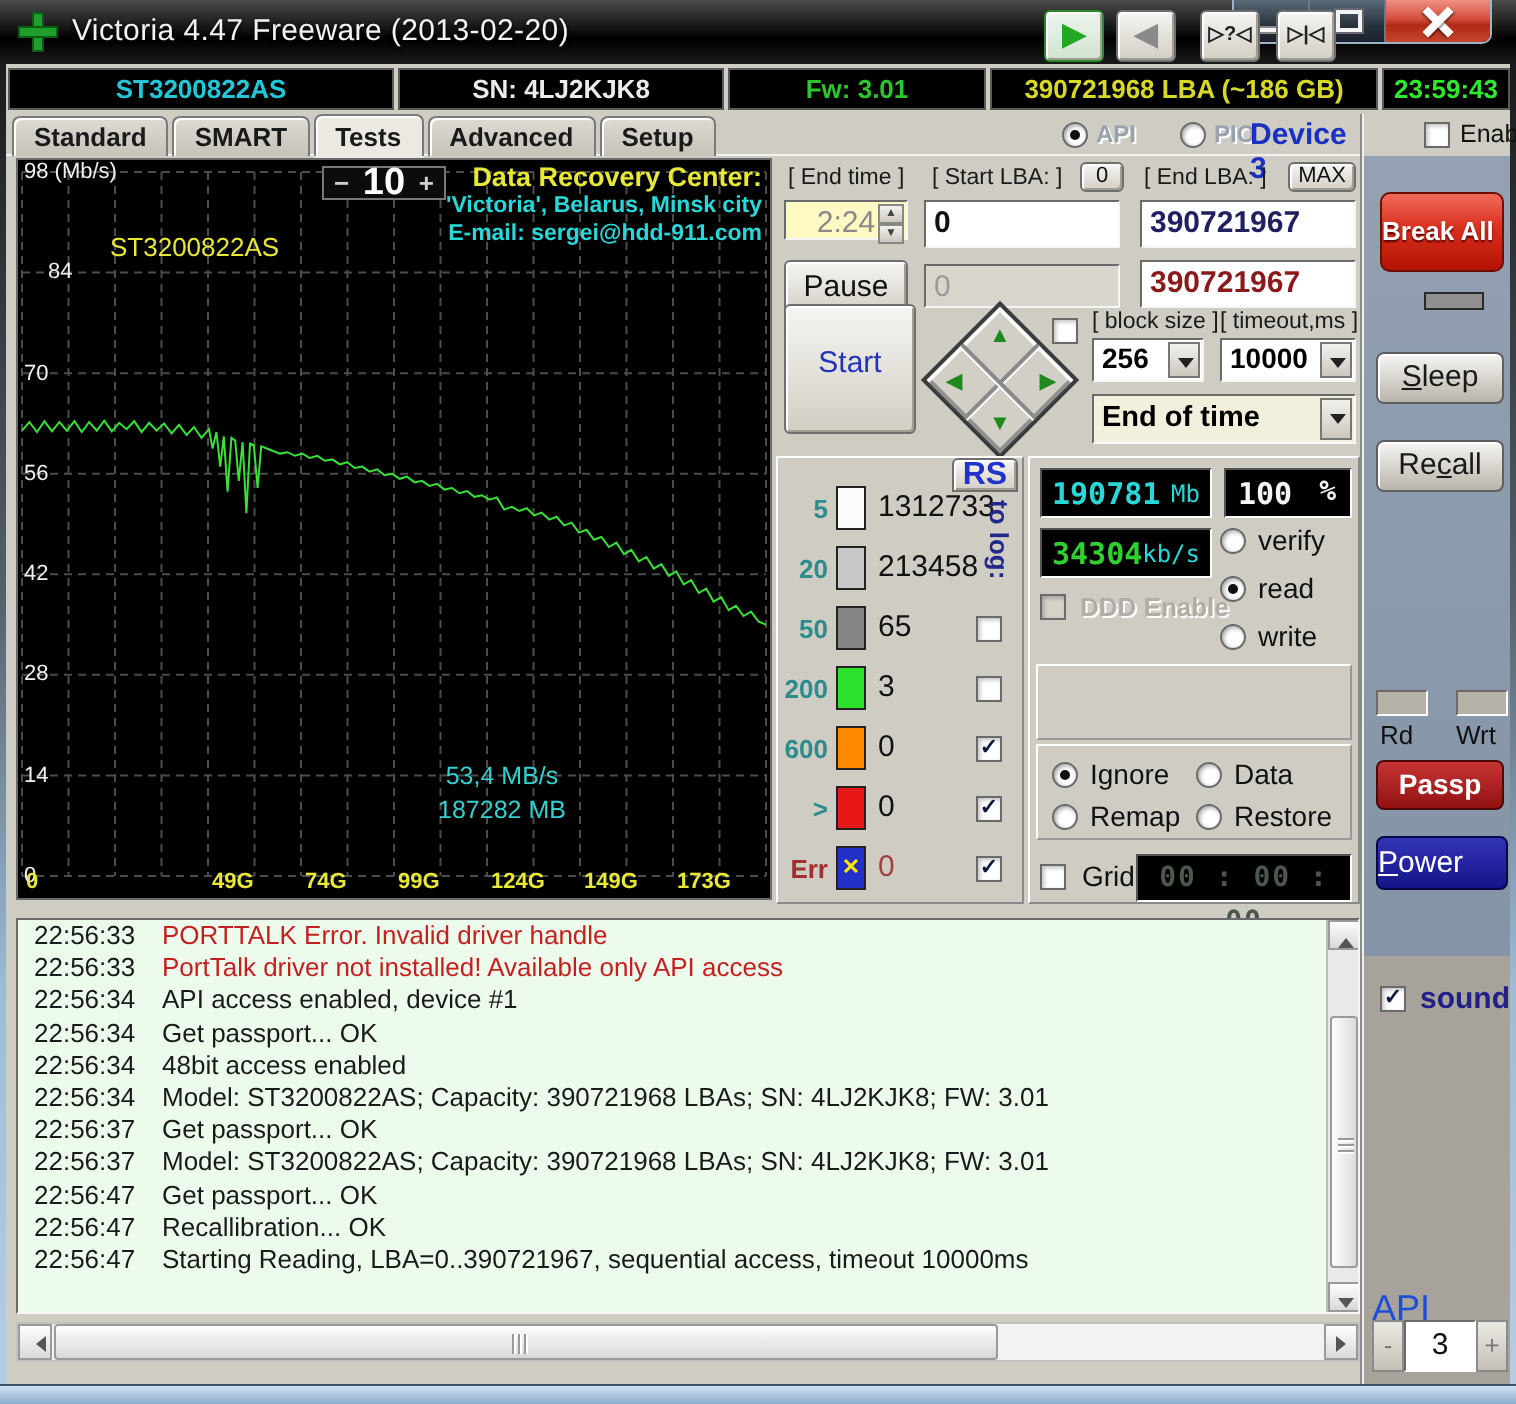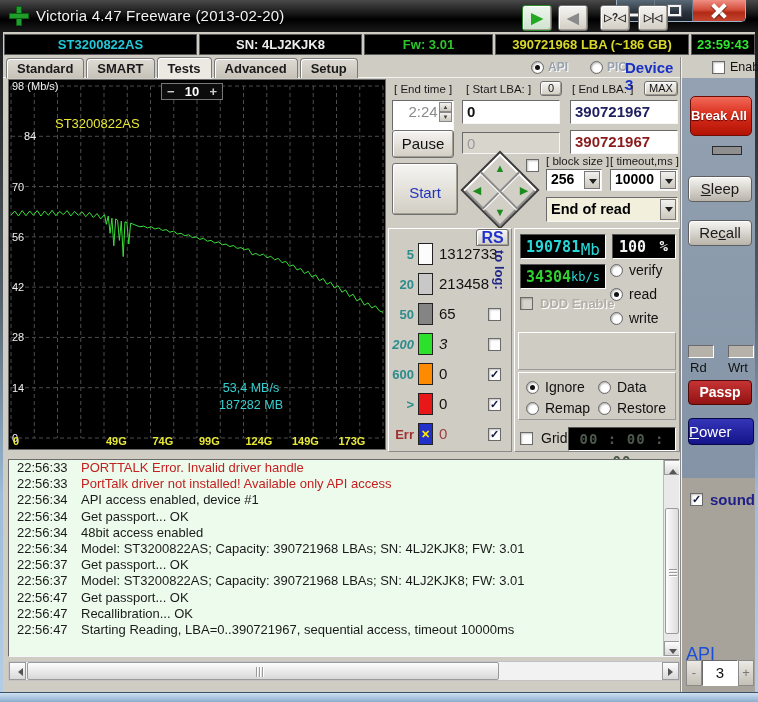--- a/index.html
+++ b/index.html
@@ -78,21 +78,21 @@
   
   #graph { position:absolute; left:8px; top:79px; width:378px; height:371px; background:#000;
     border:1px solid #6a6a6a; overflow:hidden; }
   #graph svg { position:absolute; left:0; top:0; }
   .ylab { position:absolute; left:3px; color:#f0f0f0; font-size:11px; }
   .yunit { color:#f0f0f0; font-size:11px; }
   .xlab { position:absolute; top:355px; color:#e8e838; font-size:11px; font-weight:bold; }
   .gzoom { position:absolute; left:152px; top:3px; width:62px; height:17px; background:#0c0c0c;
     border:1px solid #777; display:flex; align-items:center; justify-content:space-between; padding:0 5px; }
   .gzoom .pm { color:#cfcfcf; font-size:13px; font-weight:bold; line-height:13px; }
-  .gzoom .val { color:#fff; font-size:13px; font-weight:bold; }
+  .gzoom .val { color:#fff; font-size:19px; font-weight:bold; }
   .banner { position:absolute; right:4px; top:2px; text-align:right; line-height:14px; }
   .banner .b1 { color:#e8e838; font-size:13.5px; font-weight:bold; }
   .banner .b2 { color:#28d8d8; font-size:11.5px; font-weight:bold; }
   .drive-label { position:absolute; left:46px; top:36px; color:#e8e838; font-size:13px; }
   .overlay { position:absolute; left:192px; top:300px; width:100px; text-align:center; line-height:17px;
     color:#35d0d0; font-size:12.5px; }
 
   
   .input { position:absolute; background:#fff; font-size:15px; font-weight:bold; padding:2px 4px; }
   .spin-arrows { position:absolute; right:1px; top:1px; width:13px; height:20px; display:flex; flex-direction:column; }
@@ -275,20 +275,25 @@
         <line x1="327.5" x2="327.5" y1="6" y2="358" stroke="#4c4c4c" stroke-dasharray="4,3"></line>
         <line x1="350.75" x2="350.75" y1="6" y2="358" stroke="#4c4c4c" stroke-dasharray="4,3"></line>
         <line x1="374" x2="374" y1="6" y2="358" stroke="#4c4c4c" stroke-dasharray="4,3"></line>
         <polyline points="2.0,135.3 5.7,131.0 9.5,136.0 13.2,130.6 17.0,135.7 20.7,131.0 24.4,135.3 28.2,130.6 31.9,136.0 35.6,131.0 39.4,135.3 43.1,130.3 46.9,135.7 50.6,131.4 54.3,134.6 58.1,130.6 61.8,136.0 65.6,131.4 69.3,135.3 73.0,131.7 76.8,136.7 80.5,132.4 84.3,137.5 88.0,133.5 91.7,138.9 95.5,134.6 97.3,144.3 99.2,136.0 101.1,153.3 102.9,138.2 104.8,165.8 106.7,138.9 108.6,140.3 110.4,160.4 112.3,141.1 114.2,176.6 116.0,141.8 117.9,142.5 119.8,164.0 121.6,143.2 123.5,143.9 127.2,145.4 131.0,146.8 134.7,146.1 138.5,147.9 142.2,146.8 145.9,149.0 149.7,147.9 153.4,150.4 157.2,149.7 160.9,152.2 164.6,151.1 168.4,154.0 172.1,153.3 175.8,155.8 179.6,154.7 183.3,157.6 187.1,156.9 190.8,159.4 194.5,158.3 198.3,161.2 202.0,160.4 205.8,163.0 209.5,161.9 213.2,164.8 217.0,164.0 220.7,166.6 224.5,165.5 228.2,168.4 231.9,167.6 235.7,169.8 239.4,168.7 243.1,174.8 246.9,173.4 250.6,175.5 254.4,174.1 258.1,177.7 261.8,176.3 265.6,179.8 269.3,178.4 273.1,182.7 276.8,181.3 280.5,186.3 284.3,184.9 288.0,189.9 291.7,188.5 295.5,193.5 299.2,191.3 303.0,197.1 306.7,194.9 310.4,200.7 314.2,198.5 317.9,204.3 321.7,202.1 325.4,207.9 329.1,205.7 332.9,212.2 336.6,210.0 340.4,216.5 344.1,214.3 347.8,220.8 351.6,218.6 355.3,225.1 359.0,222.9 362.8,228.0 366.5,225.8 370.3,230.8 374.0,232.3" fill="none" stroke="#3ae03a" stroke-width="1"></polyline>
       </svg>
     <div class="gzoom">
       <span class="pm">−</span>
       <span class="val">10</span>
       <span class="pm">+</span>
     </div>
+    <div class="banner">
+      <div class="b1">Data Recovery Center:</div>
+      <div class="b2">'Victoria', Belarus, Minsk city</div>
+      <div class="b2">E-mail: sergei@hdd-911.com</div>
+    </div>
     <div class="drive-label">ST3200822AS</div>
     <div class="overlay">
       <div>53,4 MB/s</div>
       <div>187282 MB</div>
     </div>
   <div class="ylab" style="top: 0px;">98<span class="yunit"> (Mb/s)</span></div>
       <div class="ylab" style="top: 50.2857px; padding-left: 12px;">84</div>
       <div class="ylab" style="top: 100.571px;">70</div>
       <div class="ylab" style="top: 150.857px;">56</div>
       <div class="ylab" style="top: 201.143px;">42</div>
@@ -304,35 +309,35 @@
       <div class="xlab" style="left: 283px;">149G</div>
       <div class="xlab" style="left: 329.5px;">173G</div>
     </div>
 
   <div class="blabel" style="left:394px;top:83px">[ End time ]</div>
   <div class="blabel" style="left:466px;top:83px">[ Start LBA: ]</div>
   <div class="b3d" style="position:absolute;left:540px;top:81px;width:22px;height:15px;font-size:11px;line-height:13px">0</div>
   <div class="blabel" style="left:572px;top:83px">[ End LBA: ]</div>
   <div class="b3d" style="position:absolute;left:644px;top:81px;width:34px;height:15px;font-size:11px;line-height:13px">MAX</div>
 
-  <div class="input sunk" style="left:392px;top:100px;width:62px;height:31px;background:#ffffff;color:#8a8a8a;font-weight:normal;text-align:center">
+  <div class="input sunk" style="left:392px;top:100px;width:62px;height:20px;background:#fef9c3;color:#8a8a8a;font-weight:normal;text-align:center">
     <span>2:24</span>
     <span class="spin-arrows">
         <div>▲</div>
         <div>▼</div>
       </span>
   </div>
   <div class="input sunk" style="left:462px;top:100px;width:98px;height:24px;color:#111">0</div>
   <div class="input sunk" style="left:570px;top:100px;width:108px;height:24px;color:#202060">390721967</div>
 
   <div class="b3d" style="position:absolute;left:392px;top:130px;width:62px;height:28px;font-size:15px;line-height:26px">Pause</div>
   <div class="input sunk" style="left:462px;top:132px;width:98px;height:22px;background:#d8d5cd;color:#9a9a9a;font-weight:normal">0</div>
   <div class="input sunk" style="left:570px;top:130px;width:108px;height:24px;color:#8a1a1a">390721967</div>
 
-  <div class="b3d" style="position:absolute;left:392px;top:163px;width:66px;height:52px;font-size:15px;line-height:58px;color:#2233bb">Start</div>
+  <div class="b3d" style="position:absolute;left:392px;top:152px;width:66px;height:65px;font-size:15px;line-height:58px;color:#2233bb">Start</div>
 
   <div class="dpad-outer">
       <div class="cv"></div>
       <div class="ch"></div>
     </div>
   <div class="dpad-arrow" style="left:493px;top:162px">▲</div>
   <div class="dpad-arrow" style="left:470px;top:184px">◀</div>
   <div class="dpad-arrow" style="left:517px;top:184px">▶</div>
   <div class="dpad-arrow" style="left:493px;top:206px">▼</div>
   <div class="cb" style="position:absolute;left:526px;top:159px"></div>
@@ -341,21 +346,21 @@
   <div class="blabel" style="left:610px;top:155px">[ timeout,ms ]</div>
   <div class="combo sunk" style="left:546px;top:169px;width:56px;height:22px">
     <span>256</span>
     <span class="arrow"></span>
   </div>
   <div class="combo sunk" style="left:610px;top:169px;width:68px;height:22px">
     <span>10000</span>
     <span class="arrow"></span>
   </div>
   <div class="combo sunk" style="left:546px;top:197px;width:132px;height:25px;background:#f2f0dc;font-size:14.5px;line-height:21px">
-    <span>End of read</span>
+    <span>End of time</span>
     <span class="arrow"></span>
   </div>
 
   <div class="statbox"></div>
   <div id="stats-rows" style="position:absolute;left:388px;top:243px">
       <div class="srow" style="top: 0px;">
         <div class="sl">5</div>
         <div class="blk" style="background: rgb(252, 252, 252);"></div>
         <div class="sv">1312733</div>
       </div>
@@ -363,21 +368,21 @@
         <div class="sl">20</div>
         <div class="blk" style="background: rgb(200, 200, 200);"></div>
         <div class="sv">213458</div>
       </div>
       <div class="srow" style="top: 60px;">
         <div class="sl">50</div>
         <div class="blk" style="background: rgb(132, 132, 132);"></div>
         <div class="sv">65</div>
         <div class="cb"></div>
       </div>
-      <div class="srow" style="top: 90px; font-style: italic;">
+      <div class="srow" style="top: 90px;">
         <div class="sl">200</div>
         <div class="blk" style="background: rgb(44, 224, 44);"></div>
         <div class="sv">3</div>
         <div class="cb"></div>
       </div>
       <div class="srow" style="top: 120px;">
         <div class="sl">600</div>
         <div class="blk" style="background: rgb(255, 138, 0);"></div>
         <div class="sv">0</div>
         <div class="cb on"></div>
@@ -394,21 +399,21 @@
         <div class="sv err">0</div>
         <div class="cb on"></div>
       </div>
     </div>
   <div class="b3d rs-btn">RS</div>
   <div class="tolog">to log:</div>
 
   <div class="monbox"></div>
   <div class="lcd" style="position:absolute;left:520px;top:234px;width:86px;height:25px">
     <span style="position:absolute;left:5px;top:3px;font-size:15px;font-weight:bold;color:#28d8d8">190781</span>
-    <span style="position:absolute;right:5px;top:5px;font-size:16px;color:#28d8d8">Mb</span>
+    <span style="position:absolute;right:5px;top:5px;font-size:12px;color:#28d8d8">Mb</span>
   </div>
   <div class="lcd" style="position:absolute;left:612px;top:234px;width:64px;height:25px">
     <span style="position:absolute;left:6px;top:3px;font-size:15px;font-weight:bold;color:#f4f4f4">100</span>
     <span style="position:absolute;right:7px;top:3px;font-size:14px;font-weight:bold;color:#f4f4f4">%</span>
   </div>
   <div class="lcd" style="position:absolute;left:520px;top:264px;width:86px;height:25px">
     <span style="position:absolute;left:5px;top:3px;font-size:15px;font-weight:bold;color:#30d030">34304</span>
     <span style="position:absolute;right:5px;top:5px;font-size:12px;color:#28d8d8">kb/s</span>
   </div>
   <div style="position:absolute;left:520px;top:296px;display:flex;gap:7px;align-items:center">

